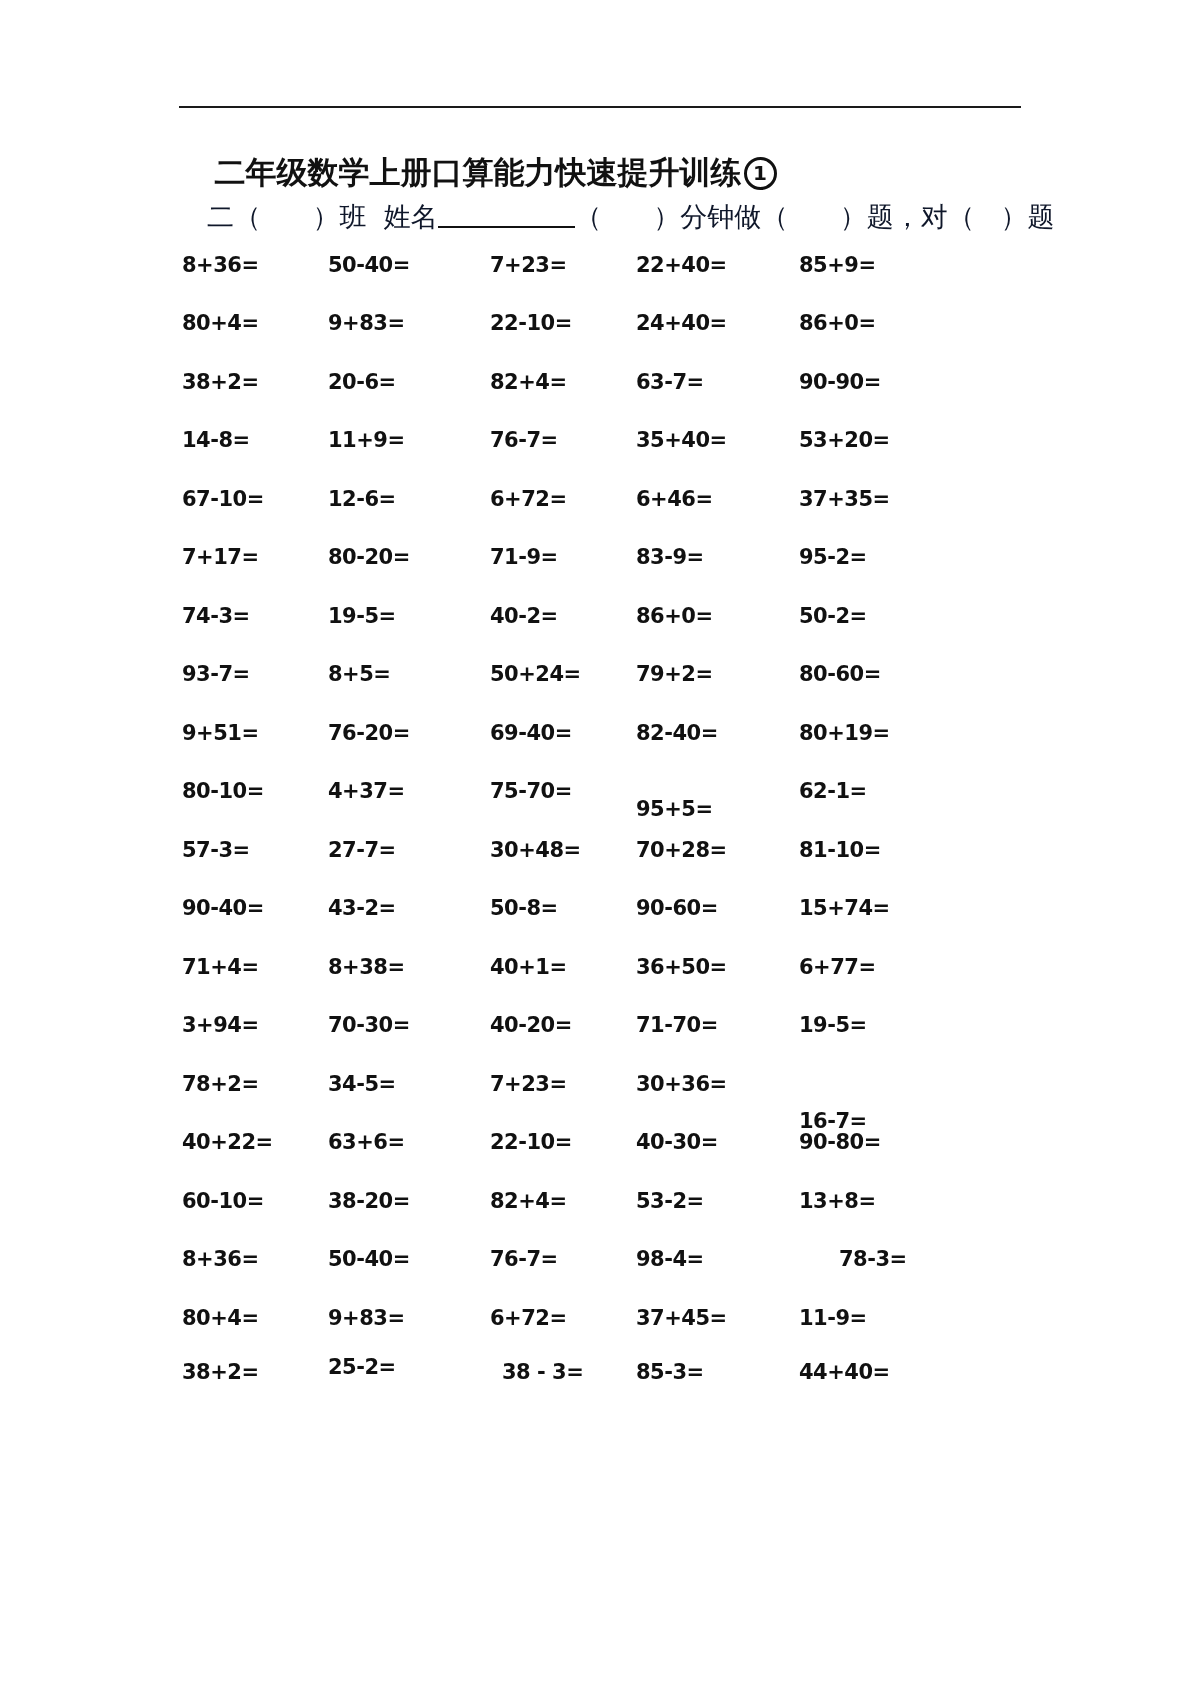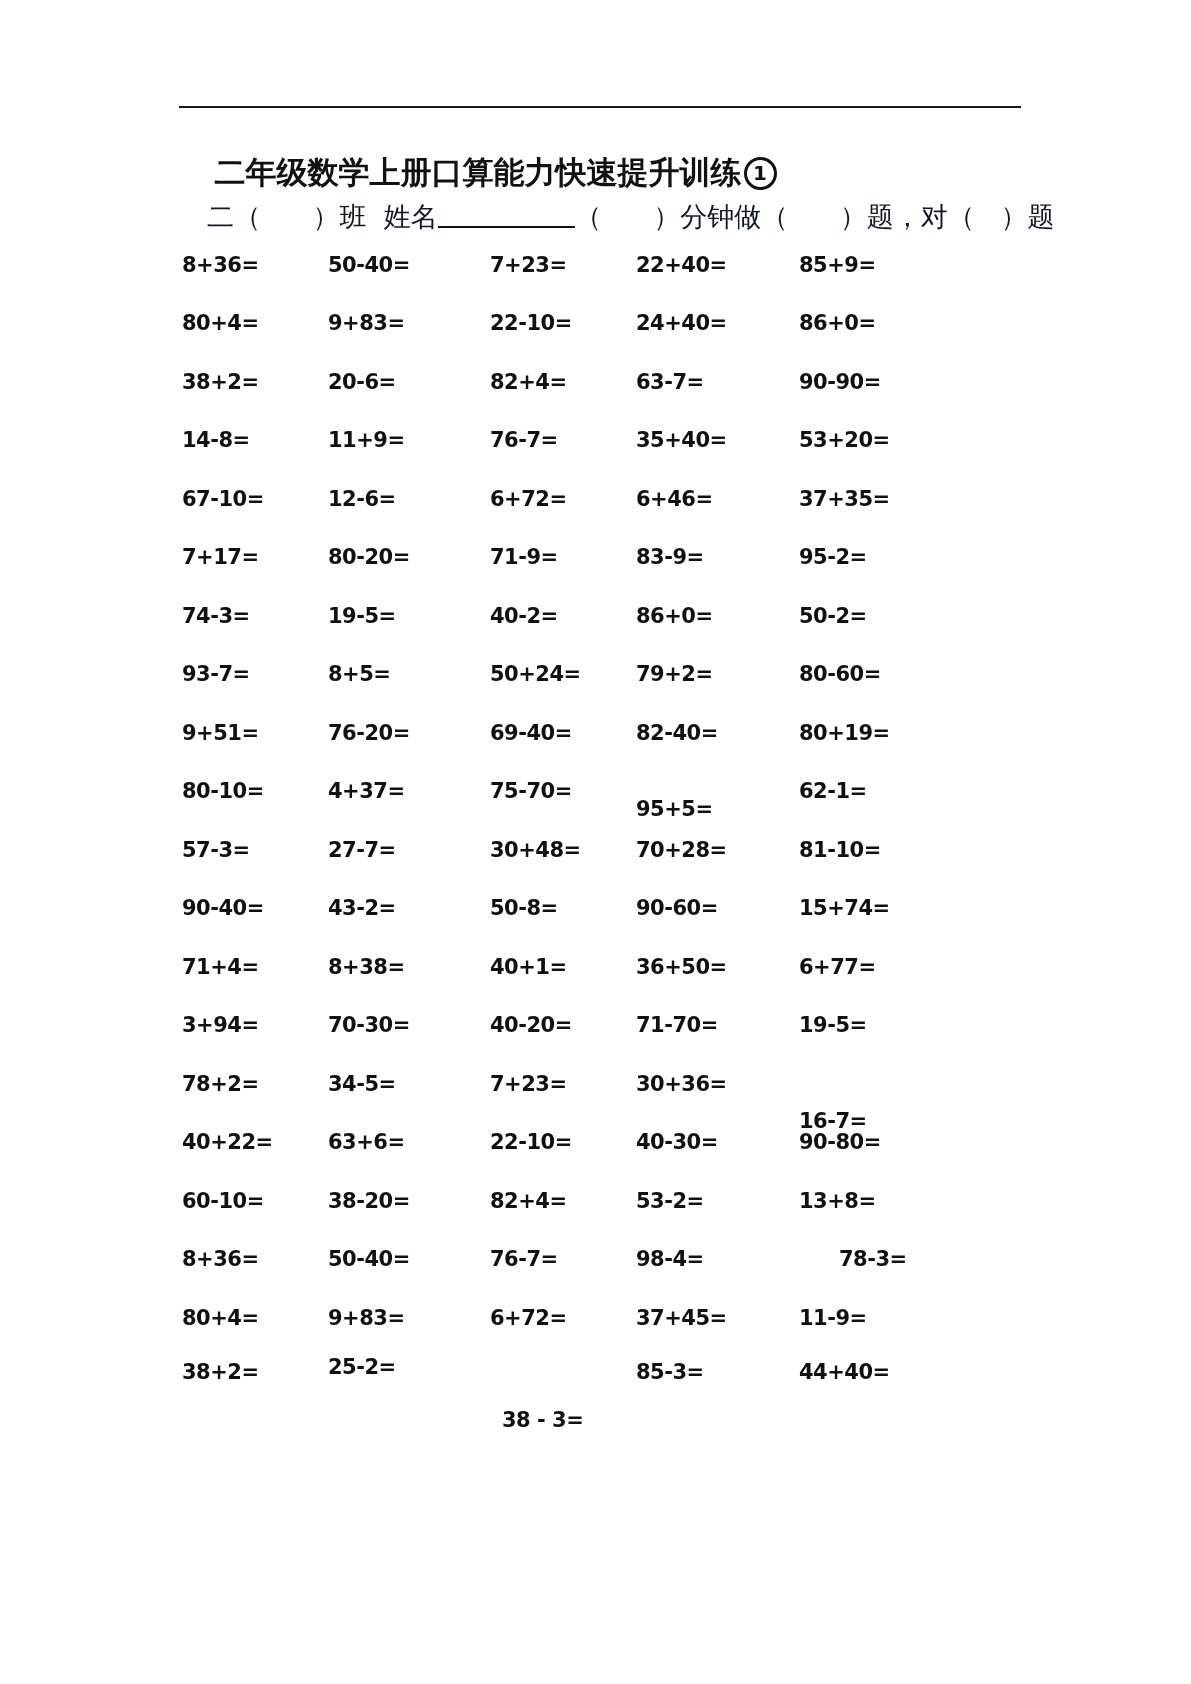--- a/index.html
+++ b/index.html
@@ -118,16 +118,16 @@
     <span class="prob" style="left: 490px; top: 1247px;">76-7=</span>
     <span class="prob" style="left: 636px; top: 1247px;">98-4=</span>
     <span class="prob" style="left: 799px; top: 1247px; margin-left: 40px;">78-3=</span>
     <span class="prob" style="left: 182px; top: 1306px;">80+4=</span>
     <span class="prob" style="left: 328px; top: 1306px;">9+83=</span>
     <span class="prob" style="left: 490px; top: 1306px;">6+72=</span>
     <span class="prob" style="left: 636px; top: 1306px;">37+45=</span>
     <span class="prob" style="left: 799px; top: 1306px;">11-9=</span>
     <span class="prob" style="left: 182px; top: 1360px;">38+2=</span>
     <span class="prob" style="left: 328px; top: 1355px;">25-2=</span>
-    <span class="prob" style="left: 502px; top: 1360px; margin-top: 48px;">38 - 3=</span>
+    <span class="prob" style="left: 502px; top: 1360px;">38 - 3=</span>
     <span class="prob" style="left: 636px; top: 1360px;">85-3=</span>
     <span class="prob" style="left: 799px; top: 1360px;">44+40=</span>
   </div>
 
 </body></html>

